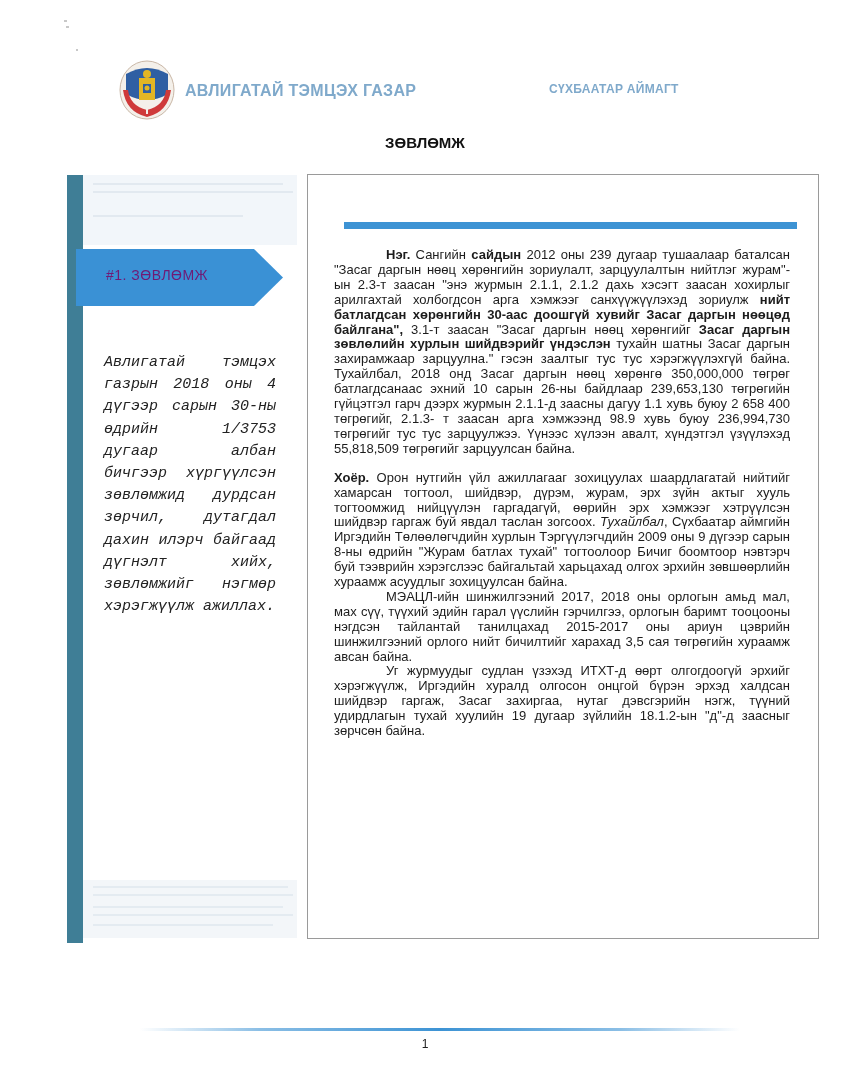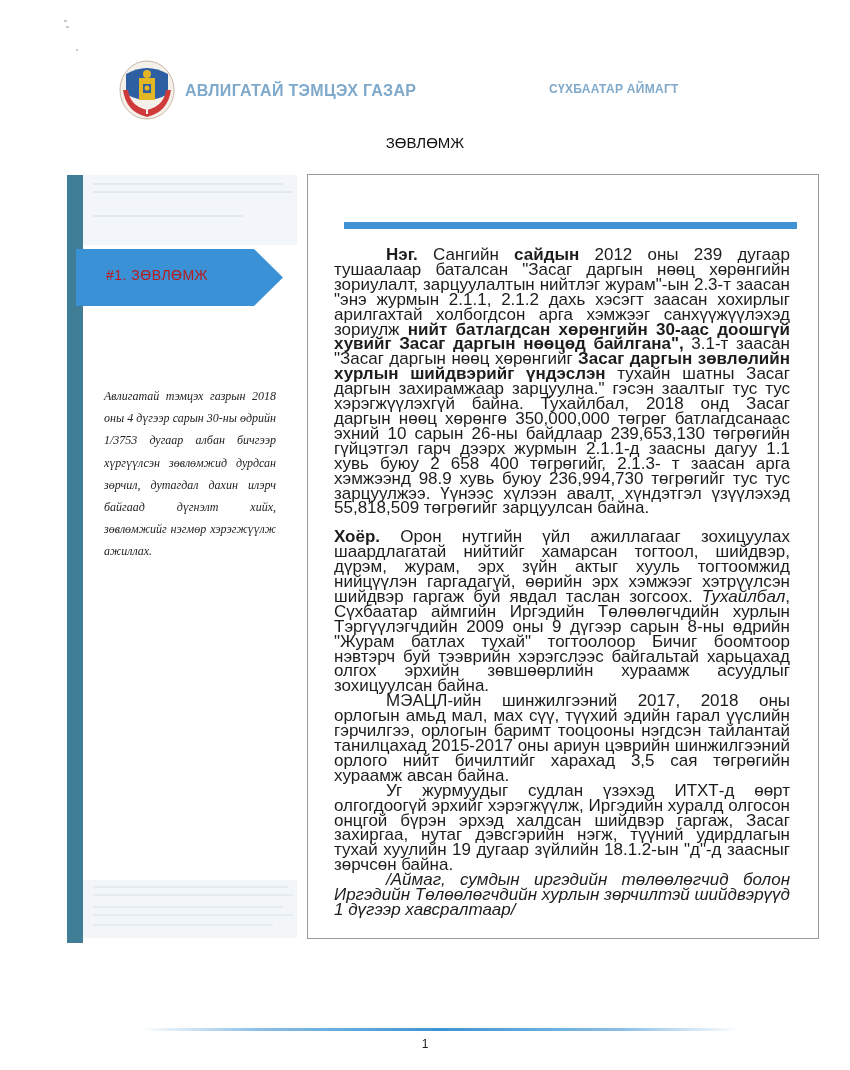--- a/index.html
+++ b/index.html
@@ -4,40 +4,40 @@
 <style>
   * { box-sizing: border-box; margin: 0; padding: 0; }
   html, body { width: 850px; height: 1070px; background: #ffffff; overflow: hidden; }
   body { position: relative; font-family: "Liberation Sans", sans-serif; color: #1a1a1a; }
 
   .header { position: absolute; left: 112px; top: 56px; width: 640px; height: 72px; }
   .logo { position: absolute; left: 6px; top: 4px; width: 58px; height: 60px; }
   .org-name { position: absolute; left: 73px; top: 26px; font-size: 16px; font-weight: bold; color: #7fa9cb; letter-spacing: 0.3px; }
   .region-name { position: absolute; left: 437px; top: 26px; font-size: 12px; font-weight: bold; color: #7fa9cb; letter-spacing: 0.3px; }
 
-  .doc-title { position: absolute; left: 0; width: 850px; top: 134px; text-align: center; font-size: 15px; font-weight: normal; color: #111; }
+  .doc-title { position: absolute; left: 0; width: 850px; top: 134px; text-align: center; font-size: 15px; font-weight: bold; color: #111; }
 
   .left-panel { position: absolute; left: 67px; top: 175px; width: 223px; height: 768px; background: #ffffff; }
   .left-bar { position: absolute; left: 0; top: 0; width: 16px; height: 768px; background: #3f7e96; }
   .left-faint-top { position: absolute; left: 16px; top: 0; width: 214px; height: 70px; background: #f2f6fa; }
   .left-faint-top .ln { position: absolute; left: 10px; height: 2px; background: #e2e9f0; }
   .left-faint-bottom { position: absolute; left: 16px; top: 705px; width: 214px; height: 58px; background: #f3f6f9; }
   .left-faint-bottom .ln { position: absolute; left: 10px; height: 2px; background: #e4ebf1; }
 
   .arrow-banner { position: absolute; left: 76px; top: 249px; width: 207px; height: 57px; background: #3a91d5;
     clip-path: polygon(0 0, 86% 0, 100% 50%, 86% 100%, 0 100%); }
-  .arrow-label { position: absolute; left: 106px; top: 267px; font-size: 14px; color: #b91c1c; letter-spacing: 0.5px; }
+  .arrow-label { position: absolute; left: 106px; top: 267px; font-size: 14px; color: #701a75; letter-spacing: 0.5px; }
 
-  .side-note { position: absolute; left: 104px; top: 385px; width: 172px; font-size: 12px; font-style: italic; font-weight: bold;
-    line-height: 22.2px; text-align: justify; text-align-last: left; color: #222; font-family: Liberation Serif, serif; font-weight: normal; }
+  .side-note { position: absolute; left: 104px; top: 352px; width: 172px; font-size: 15px; font-style: italic; font-weight: bold;
+    line-height: 22.2px; text-align: justify; text-align-last: left; color: #222; font-family: Liberation Mono, monospace; font-weight: normal; }
 
   .main-box { position: absolute; left: 307px; top: 174px; width: 512px; height: 765px; border: 1px solid #9a9a9a; background: #fff; }
   .main-rule { position: absolute; left: 344px; top: 222px; width: 453px; height: 7px; background: #3d93d4; }
 
-  .main-text { position: absolute; left: 334px; top: 248px; width: 456px; font-size: 17px; line-height: 14.9px; text-align: justify; color: #1c1c1c; }
+  .main-text { position: absolute; left: 334px; top: 248px; width: 456px; font-size: 13px; line-height: 14.9px; text-align: justify; color: #1c1c1c; }
   .main-text p { margin: 0; }
   .indent { text-indent: 52px; }
   .gap { margin-top: 14px !important; }
   .b { font-weight: bold; }
   .i { font-style: italic; }
 
   .footer-rule { position: absolute; left: 140px; top: 1028px; width: 600px; height: 3px;
     background: linear-gradient(to right, rgba(61,147,212,0) 0%, rgba(61,147,212,0.6) 20%, #3d93d4 50%, rgba(61,147,212,0.6) 80%, rgba(61,147,212,0) 100%); }
   .page-num { position: absolute; left: 0; width: 850px; top: 1037px; text-align: center; font-size: 12px; color: #222; }
 
@@ -93,17 +93,16 @@
 <div class="main-box"></div>
 <div class="main-rule"></div>
 
 <div class="main-text">
   <p class="indent"><span class="b">Нэг.</span><span> Сангийн </span><span class="b">сайдын</span><span> 2012 оны 239 дугаар тушаалаар баталсан "Засаг даргын нөөц хөрөнгийн зориулалт, зарцуулалтын нийтлэг журам"-ын 2.3-т заасан "энэ журмын 2.1.1, 2.1.2 дахь хэсэгт заасан хохирлыг арилгахтай холбогдсон арга хэмжээг санхүүжүүлэхэд зориулж </span><span class="b">нийт батлагдсан хөрөнгийн 30-аас доошгүй хувийг Засаг даргын нөөцөд байлгана",</span><span> 3.1-т заасан "Засаг даргын нөөц хөрөнгийг </span><span class="b">Засаг даргын зөвлөлийн хурлын шийдвэрийг үндэслэн</span><span> тухайн шатны Засаг даргын захирамжаар зарцуулна." гэсэн заалтыг тус тус хэрэгжүүлэхгүй байна. Тухайлбал, 2018 онд Засаг даргын нөөц хөрөнгө 350,000,000 төгрөг батлагдсанаас эхний 10 сарын 26-ны байдлаар 239,653,130 төгрөгийн гүйцэтгэл гарч дээрх журмын 2.1.1-д заасны дагуу 1.1 хувь буюу 2 658 400 төгрөгийг, 2.1.3- т заасан арга хэмжээнд 98.9 хувь буюу 236,994,730 төгрөгийг тус тус зарцуулжээ. Үүнээс хүлээн авалт, хүндэтгэл үзүүлэхэд 55,818,509 төгрөгийг зарцуулсан байна.</span></p>
 
   <p class="gap"><span class="b">Хоёр.</span><span> Орон нутгийн үйл ажиллагааг зохицуулах шаардлагатай нийтийг хамарсан тогтоол, шийдвэр, дүрэм, журам, эрх зүйн актыг хууль тогтоомжид нийцүүлэн гаргадагүй, өөрийн эрх хэмжээг хэтрүүлсэн шийдвэр гаргаж буй явдал таслан зогсоох. </span><span class="i">Тухайлбал</span><span>, Сүхбаатар аймгийн Иргэдийн Төлөөлөгчдийн хурлын Тэргүүлэгчдийн 2009 оны 9 дүгээр сарын 8-ны өдрийн "Журам батлах тухай" тогтоолоор Бичиг боомтоор нэвтэрч буй тээврийн хэрэгслээс байгальтай харьцахад олгох эрхийн зөвшөөрлийн хураамж асуудлыг зохицуулсан байна.</span></p>
 
   <p class="indent">МЭАЦЛ-ийн шинжилгээний 2017, 2018 оны орлогын амьд мал, мах сүү, түүхий эдийн гарал үүслийн гэрчилгээ, орлогын баримт тооцооны нэгдсэн тайлантай танилцахад 2015-2017 оны ариун цэврийн шинжилгээний орлого нийт бичилтийг харахад 3,5 сая төгрөгийн хураамж авсан байна.</p>
   <p class="indent">Уг журмуудыг судлан үзэхэд ИТХТ-д өөрт олгогдоогүй эрхийг хэрэгжүүлж, Иргэдийн хуралд олгосон онцгой бүрэн эрхэд халдсан шийдвэр гаргаж, Засаг захиргаа, нутаг дэвсгэрийн нэгж, түүний удирдлагын тухай хуулийн 19 дугаар зүйлийн 18.1.2-ын "д"-д заасныг зөрчсөн байна.</p>
-  <p class="indent i">/Аймаг, сумдын иргэдийн төлөөлөгчид болон Иргэдийн Төлөөлөгчдийн хурлын зөрчилтэй шийдвэрүүд 1 дүгээр хавсралтаар/</p>
 </div>
 
 <div class="footer-rule"></div>
 <div class="page-num">1</div>
 
 </body></html>

